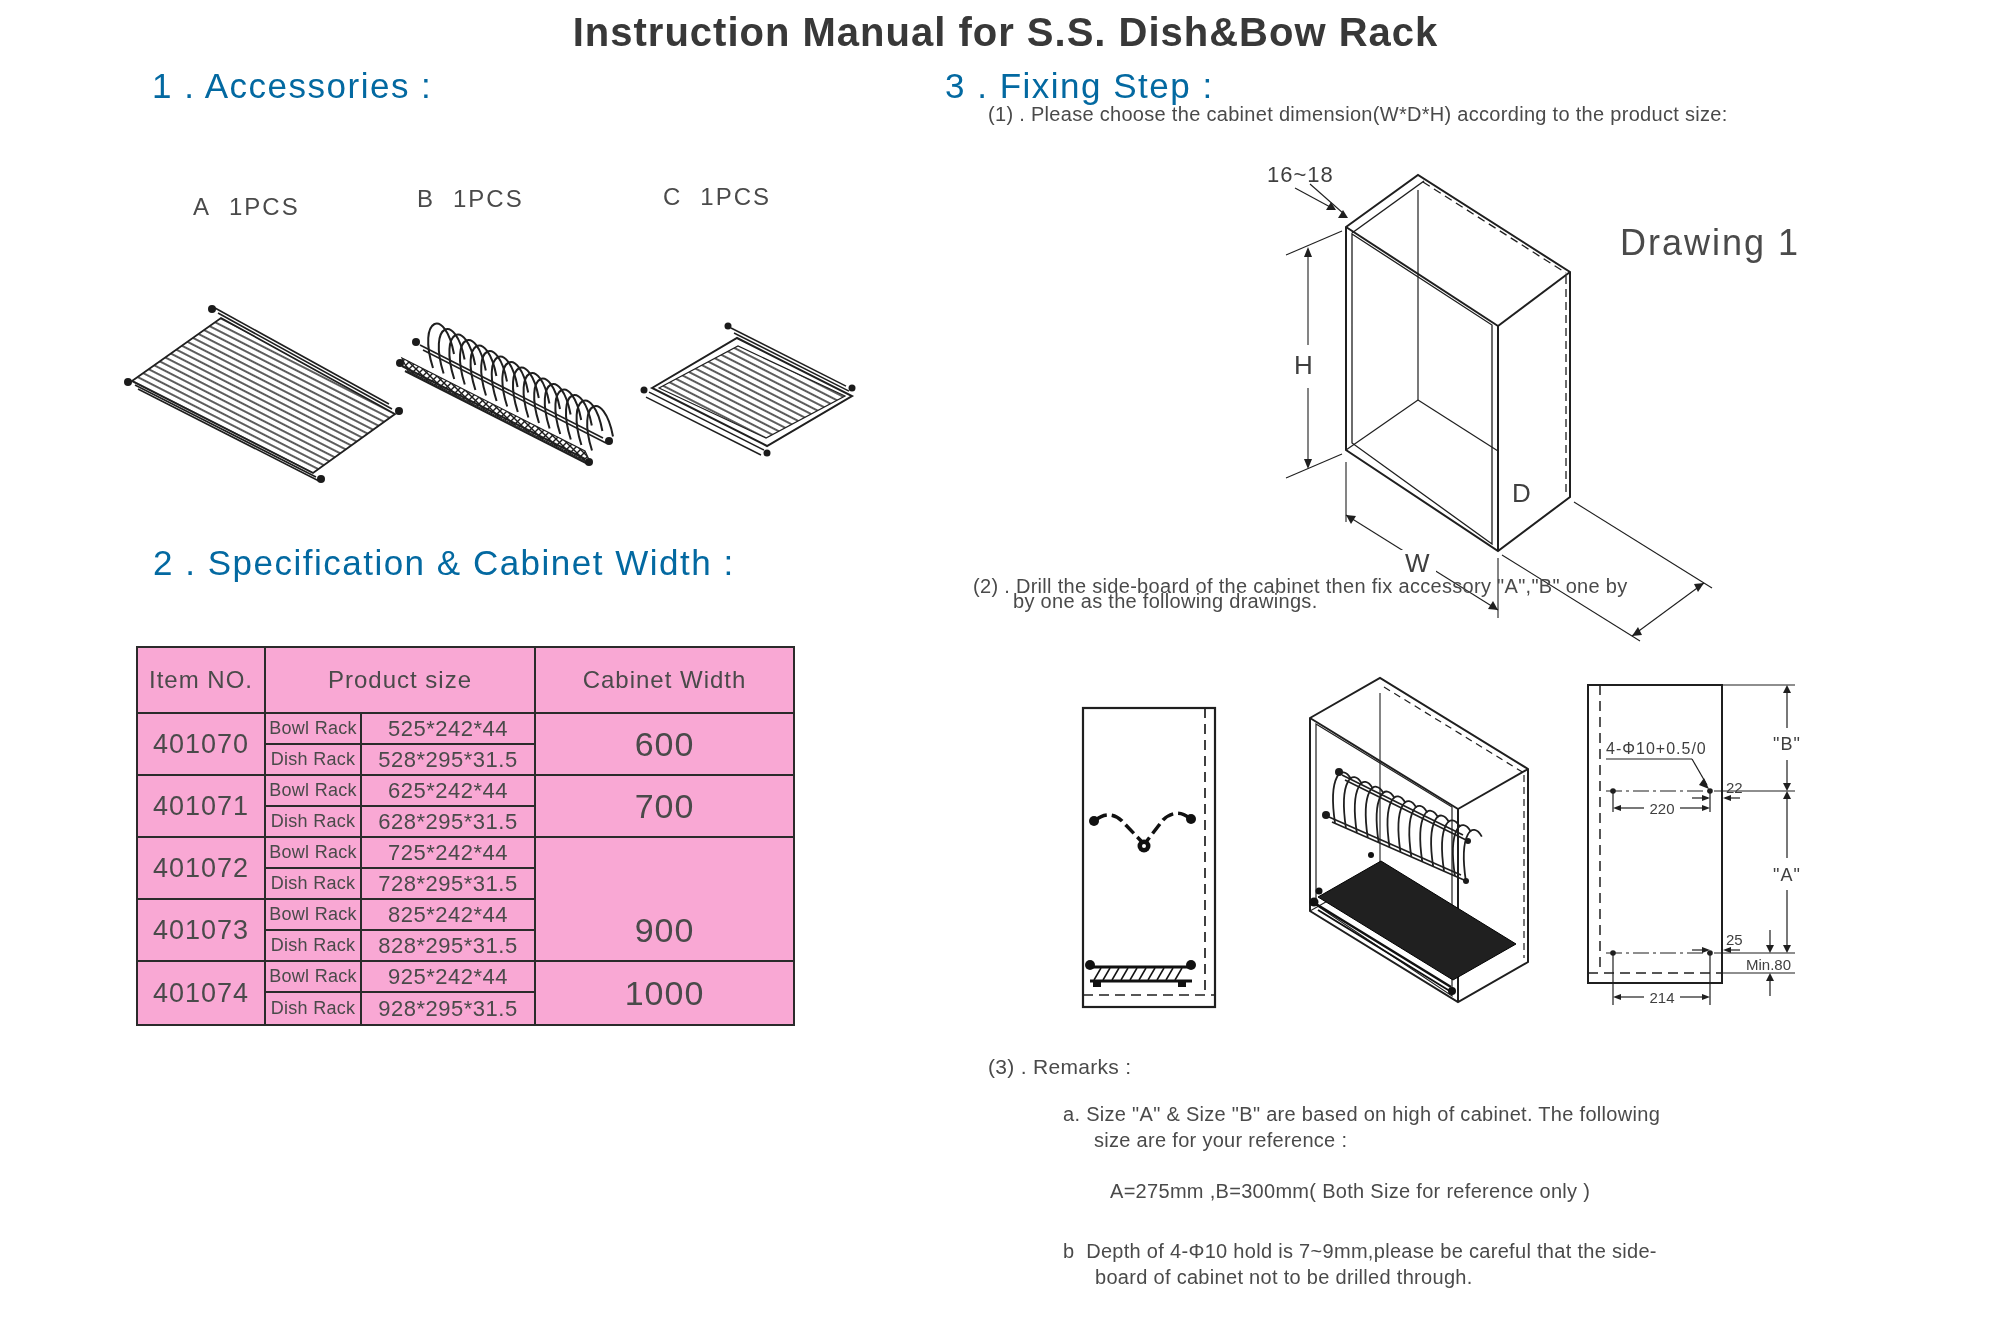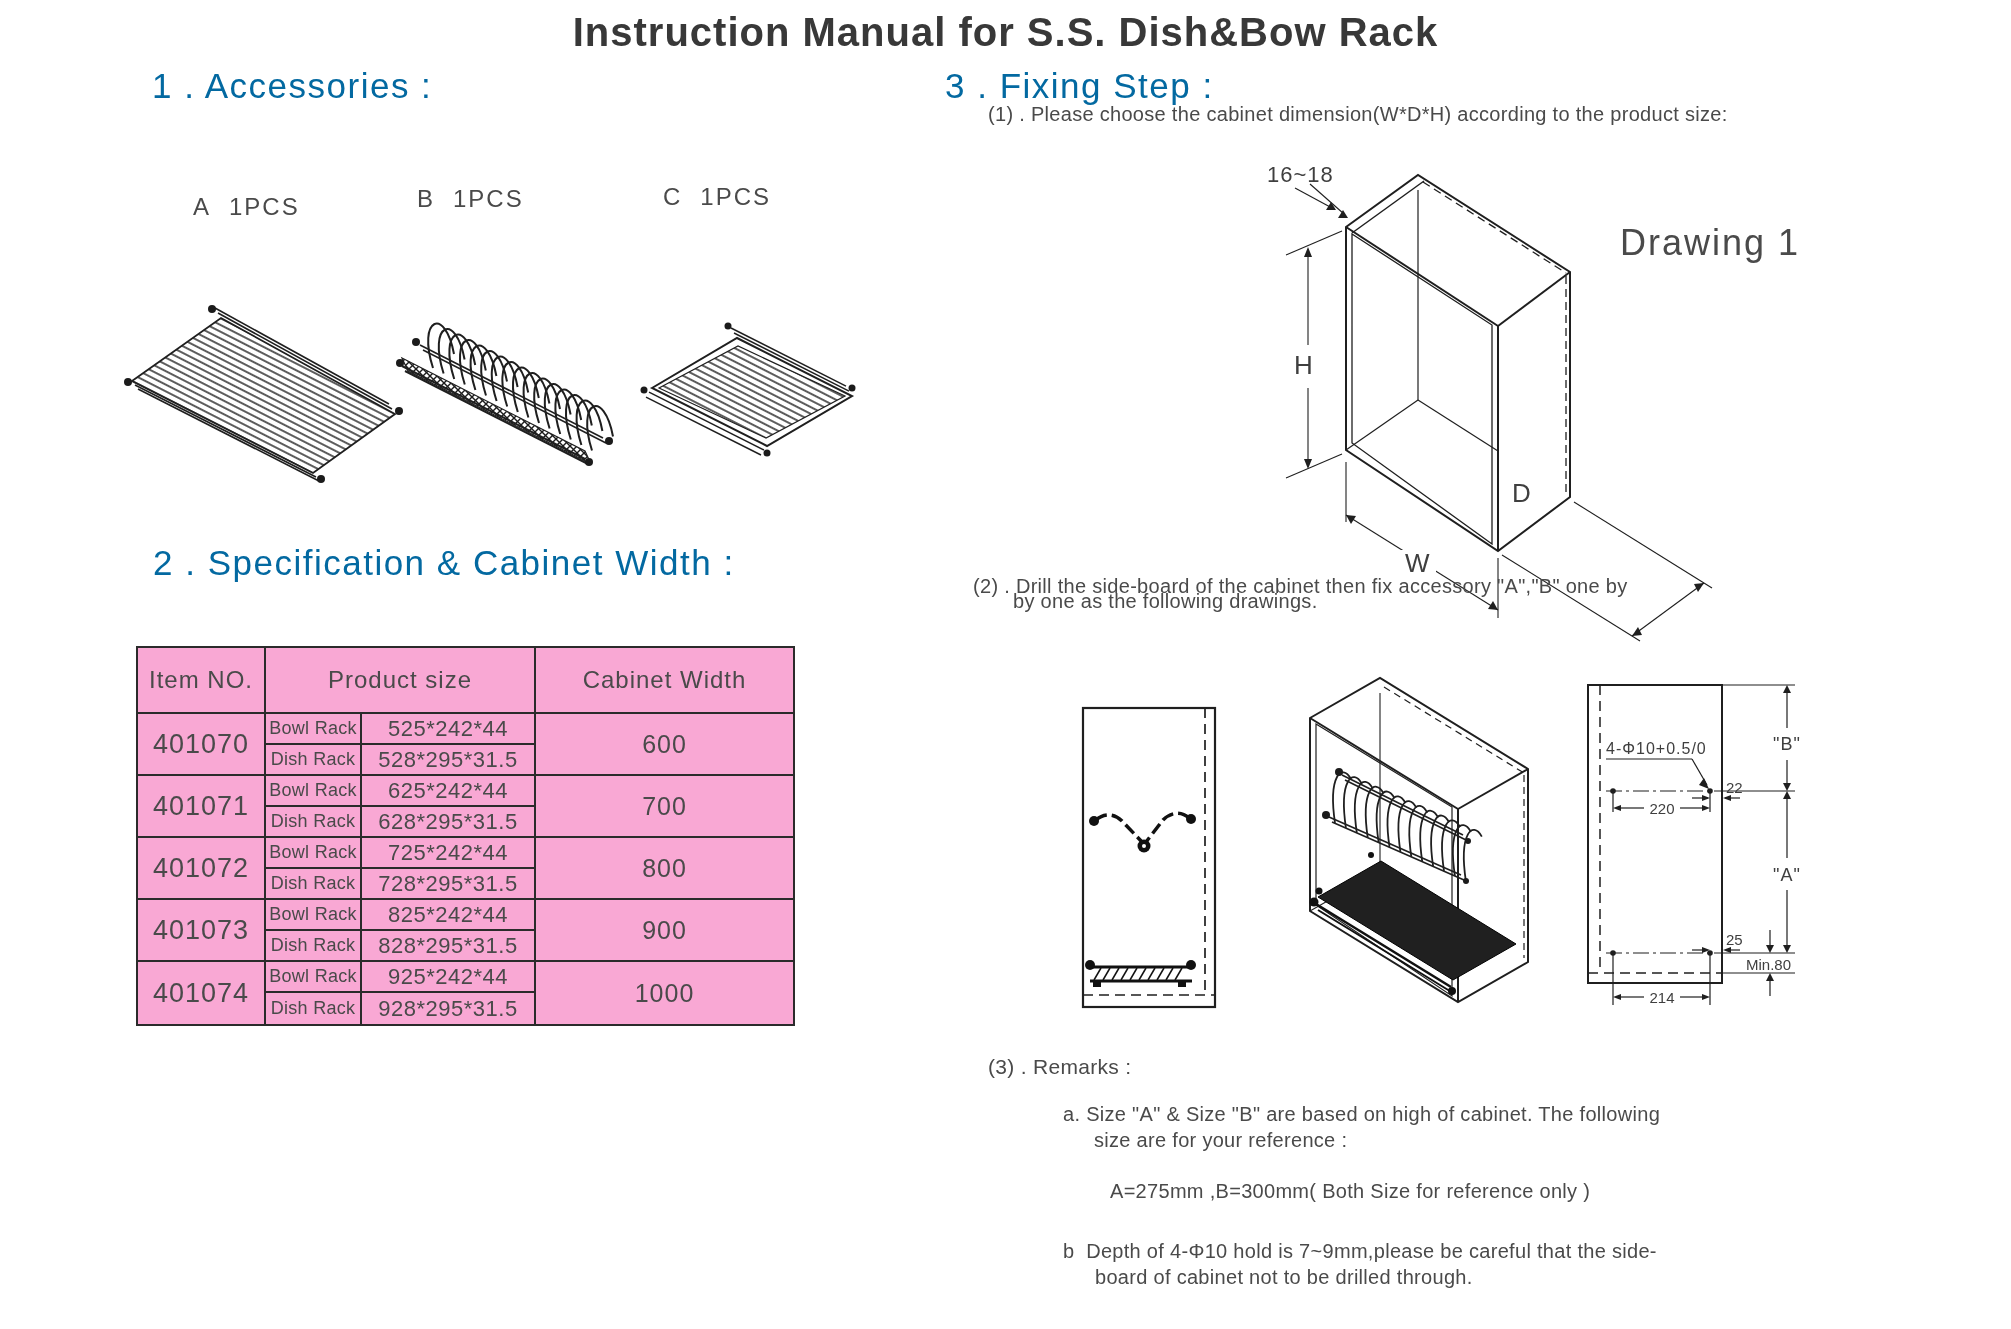--- a/index.html
+++ b/index.html
@@ -23,21 +23,21 @@
       border-right:2px solid #2b2b2b;border-bottom:2px solid #2b2b2b;}
   .spec-table > .last-col{border-right:none;}
   .spec-table > .last-row{border-bottom:none;}
   .th{font-size:24px;letter-spacing:1px;}
   .h-item{grid-column:1;grid-row:1;}
   .h-prod{grid-column:2 / span 2;grid-row:1;}
   .h-width{grid-column:4;grid-row:1;}
   .c-item{grid-column:1;grid-row:span 2;font-size:27px;letter-spacing:1px;}
   .c-sub{grid-column:2;font-size:18px;letter-spacing:0.3px;}
   .c-size{grid-column:3;font-size:22px;letter-spacing:0.5px;}
-  .c-width{grid-column:4;grid-row:span 2;font-size:25px;letter-spacing:1px;}
+  .c-width{grid-column:4;grid-row:span 2;font-size:34px;letter-spacing:1px;}
 </style>
 </head>
 <body>
 
 
 
 
 <svg width="0" height="0">
   <defs>
     <pattern id="pLong" width="6" height="6" patternUnits="userSpaceOnUse" patternTransform="rotate(27)">
@@ -159,21 +159,20 @@
   <div class="c-item">401071</div>
   <div class="c-sub">Bowl Rack</div>
   <div class="c-size">625*242*44</div>
   <div class="c-width last-col">700</div>
   <div class="c-sub">Dish Rack</div>
   <div class="c-size">628*295*31.5</div>
 
   <div class="c-item">401072</div>
   <div class="c-sub">Bowl Rack</div>
   <div class="c-size">725*242*44</div>
-  <div class="c-width last-col">800</div>
   <div class="c-sub">Dish Rack</div>
   <div class="c-size">728*295*31.5</div>
 
   <div class="c-item">401073</div>
   <div class="c-sub">Bowl Rack</div>
   <div class="c-size">825*242*44</div>
   <div class="c-width last-col">900</div>
   <div class="c-sub">Dish Rack</div>
   <div class="c-size">828*295*31.5</div>
 

